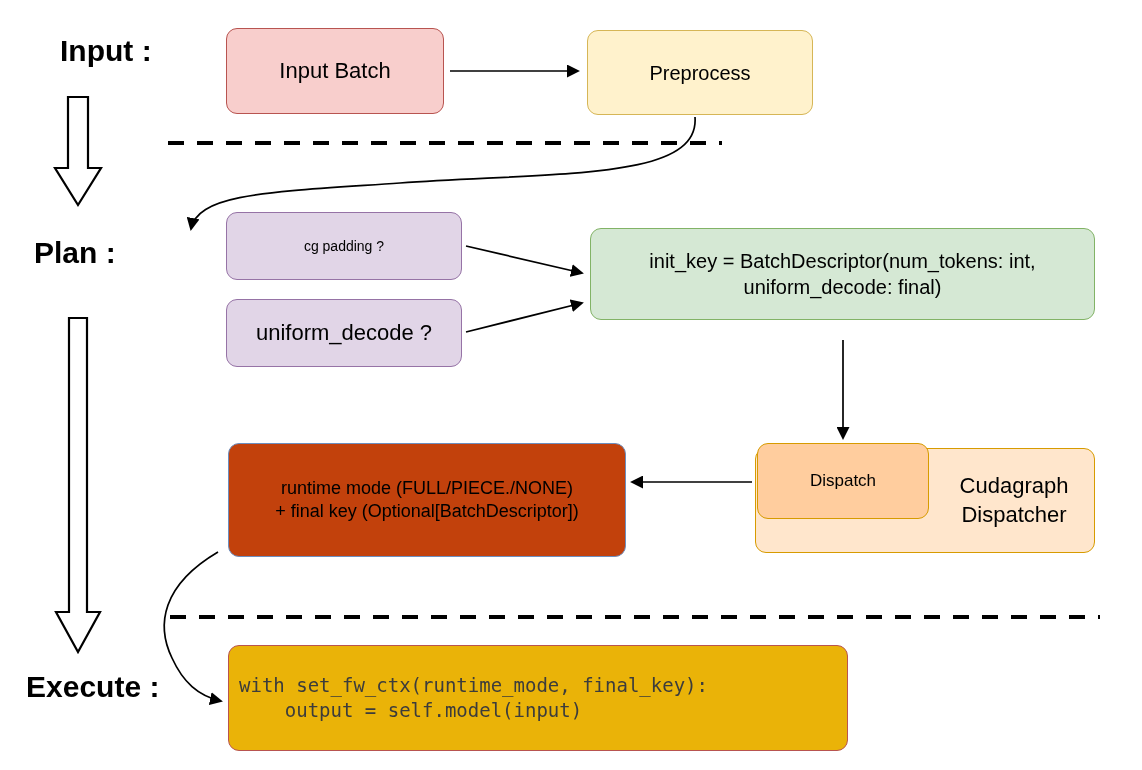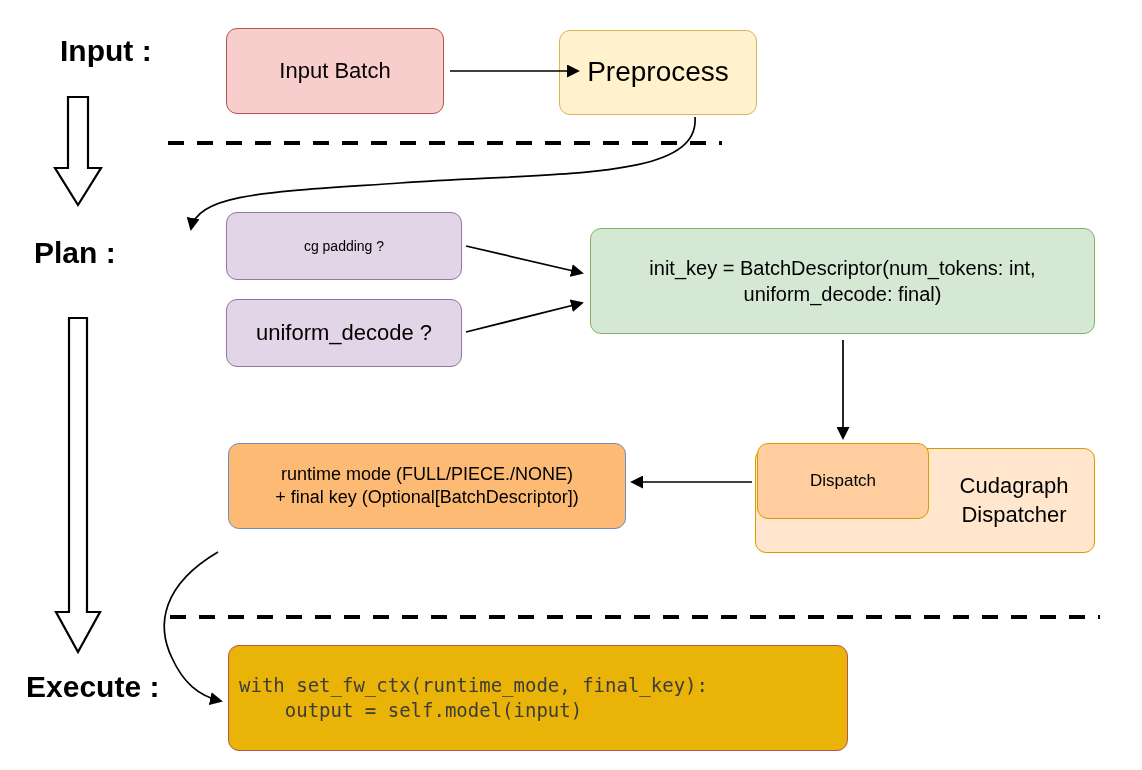--- a/index.html
+++ b/index.html
@@ -33,56 +33,56 @@
     text-align: center;
     color: #000;
     line-height: 1.3;
   }
   .node-input-batch {
     left: 226px; top: 28px; width: 218px; height: 86px;
     background: #f8cecc; border: 1.6px solid #b85450;
     font-size: 22px;
   }
   .node-preprocess {
-    left: 559px; top: 30px; width: 198px; height: 85px;
+    left: 587px; top: 30px; width: 226px; height: 85px;
     background: #fff2cc; border: 1.6px solid #d6b656;
-    font-size: 28px;
+    font-size: 20px;
   }
   .node-cg-padding {
     left: 226px; top: 212px; width: 236px; height: 68px;
     background: #e1d5e7; border: 1.6px solid #9673a6;
     font-size: 14px;
   }
   .node-uniform-decode {
     left: 226px; top: 299px; width: 236px; height: 68px;
     background: #e1d5e7; border: 1.6px solid #9673a6;
     font-size: 22px;
   }
   .node-init-key {
-    left: 590px; top: 228px; width: 505px; height: 106px;
+    left: 590px; top: 228px; width: 505px; height: 92px;
     background: #d5e8d4; border: 1.6px solid #82b366;
     font-size: 20px;
     align-items: center;
   }
   .node-cudagraph {
     left: 755px; top: 448px; width: 340px; height: 105px;
     background: #ffe6cc; border: 1.6px solid #d79b00;
     font-size: 22px;
     z-index: 2;
     padding-left: 178px;
   }
   .node-dispatch {
     left: 757px; top: 443px; width: 172px; height: 76px;
     background: #ffcd9e; border: 1.6px solid #d79b00;
     font-size: 17px;
     z-index: 3;
   }
   .node-runtime {
-    left: 228px; top: 443px; width: 398px; height: 86px;
-    background: #fdba74; border: 1.6px solid #6c8ebf;
+    left: 228px; top: 443px; width: 398px; height: 114px;
+    background: #c2410c; border: 1.6px solid #6c8ebf;
     font-size: 18px;
   }
   .node-code {
     left: 228px; top: 645px; width: 620px; height: 106px;
     background: #eab308; border: 1.6px solid #b85450;
     font-family: "DejaVu Sans Mono", "Liberation Mono", monospace;
     font-size: 19px;
     color: #3c3c3c;
     align-items: flex-start;
     padding-left: 10px;

